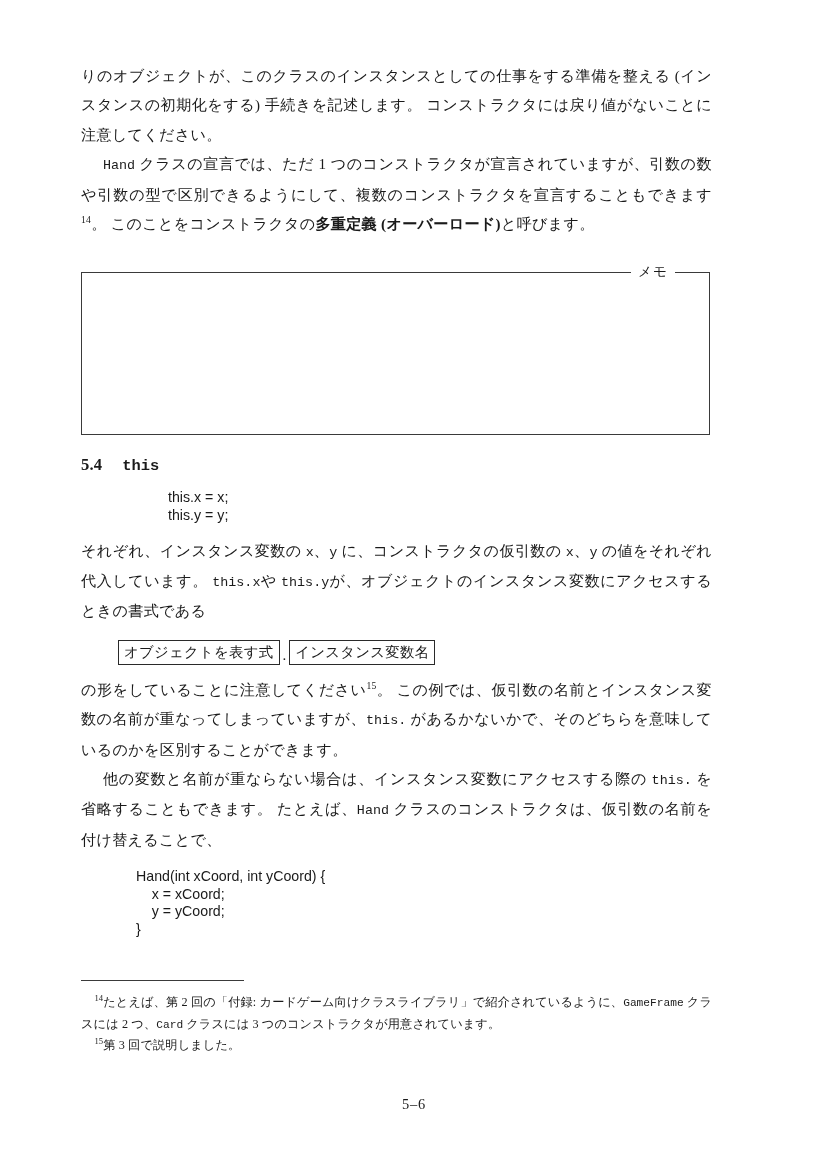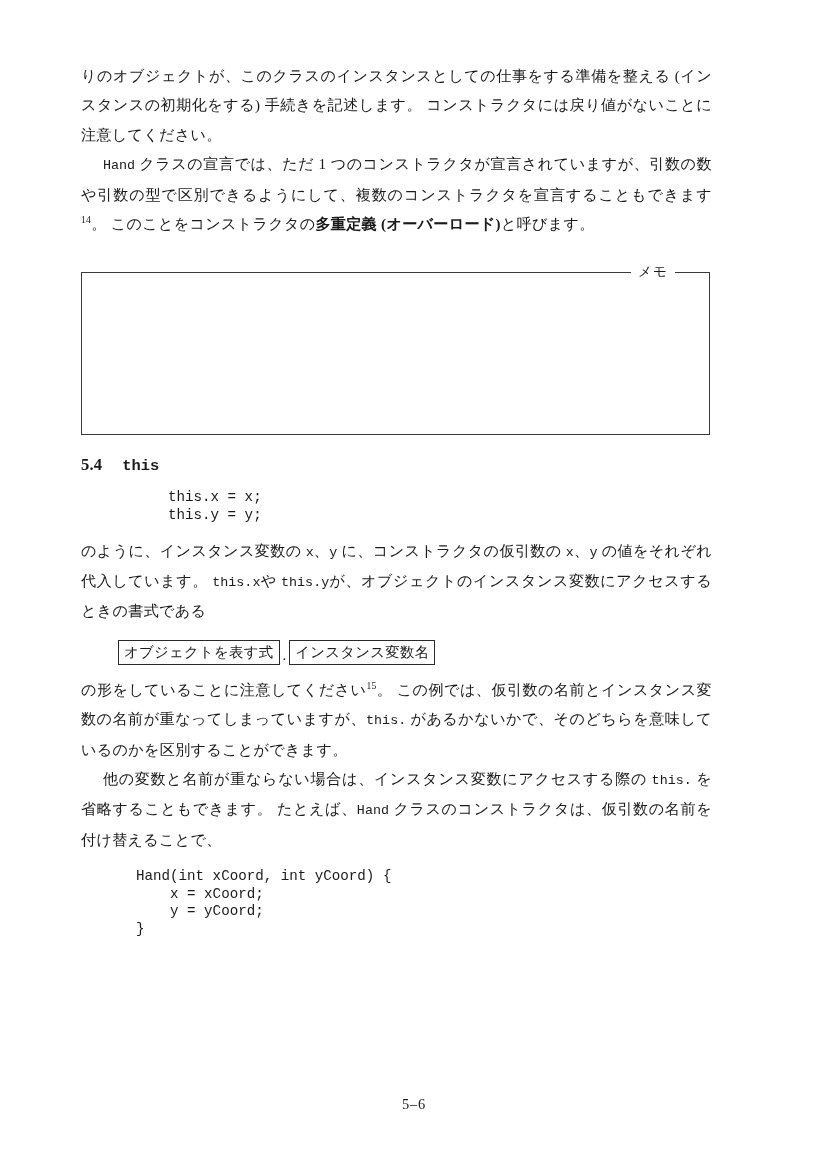--- a/index.html
+++ b/index.html
@@ -99,21 +99,21 @@
   }
   .section-title {
     font-family: "Liberation Mono", "DejaVu Sans Mono", monospace;
     font-weight: bold;
     font-size: 15.4px;
     margin-left: 20px;
   }
 
   
   .code {
-    font-family: Liberation Mono, monospace;
+    font-family: Liberation Sans, sans-serif;
     font-size: 14.2px;
     line-height: 17.6px;
     white-space: pre;
     margin: 4px;
     color: #1a1a1a;
   }
   .code.ind-1 { margin-left: 87px; margin-top: 13px; margin-bottom: 12px; }
   .code.ind-2 { margin-left: 55px; margin-top: 13px; margin-bottom: 12px; }
 
   
@@ -196,36 +196,43 @@
 
     <div class="section-head">
       <span class="section-num">5.4</span>
       <span class="section-title">this</span>
     </div>
 
 
     <pre class="code ind-1">this.x = x;
 this.y = y;</pre>
 
-    <p class="para"><span>のように、インスタンス変数の </span><span class="mono">x</span><span>、</span><span class="mono">y</span><span> に、コンストラクタの仮引数の </span><span class="mono">x</span><span>、</span><span class="mono">y</span><span> の値をそれぞれ代入しています。 </span><span class="mono">this.x</span><span>や </span><span class="mono">this.y</span><span>が、オブジェクトのインスタンス変数にアクセスするときの書式である</span></p>
+    <p class="para"><span>それぞれ、インスタンス変数の </span><span class="mono">x</span><span>、</span><span class="mono">y</span><span> に、コンストラクタの仮引数の </span><span class="mono">x</span><span>、</span><span class="mono">y</span><span> の値をそれぞれ代入しています。 </span><span class="mono">this.x</span><span>や </span><span class="mono">this.y</span><span>が、オブジェクトのインスタンス変数にアクセスするときの書式である</span></p>
 
     <div class="syntax-line">
       <span class="syntax-box">オブジェクトを表す式</span>
       <span class="syntax-dot">.</span>
       <span class="syntax-box">インスタンス変数名</span>
     </div>
 
     <p class="para"><span>の形をしていることに注意してください</span><sup>15</sup><span>。 この例では、仮引数の名前とインスタンス変数の名前が重なってしまっていますが、</span><span class="mono">this.</span><span> があるかないかで、そのどちらを意味しているのかを区別することができます。</span></p>
 
     <p class="para indent"><span>他の変数と名前が重ならない場合は、インスタンス変数にアクセスする際の </span><span class="mono">this.</span><span> を省略することもできます。 たとえば、</span><span class="mono">Hand</span><span> クラスのコンストラクタは、仮引数の名前を付け替えることで、</span></p>
 
     <pre class="code ind-2">Hand(int xCoord, int yCoord) {
     x = xCoord;
     y = yCoord;
 }</pre>
 
 
   </div>
 
+  <div class="footnotes">
+    <div class="fn-rule"></div>
+
+    <p class="fn"><sup>14</sup><span>たとえば、第 2 回の「付録: カードゲーム向けクラスライブラリ」で紹介されているように、</span><span class="mono">GameFrame</span><span> クラスには 2 つ、</span><span class="mono">Card</span><span> クラスには 3 つのコンストラクタが用意されています。</span></p>
+
+    <p class="fn"><sup>15</sup><span>第 3 回で説明しました。</span></p>
+  </div>
 
   <div class="page-number">5–6</div>
 
 </div>
 
 </body></html>

